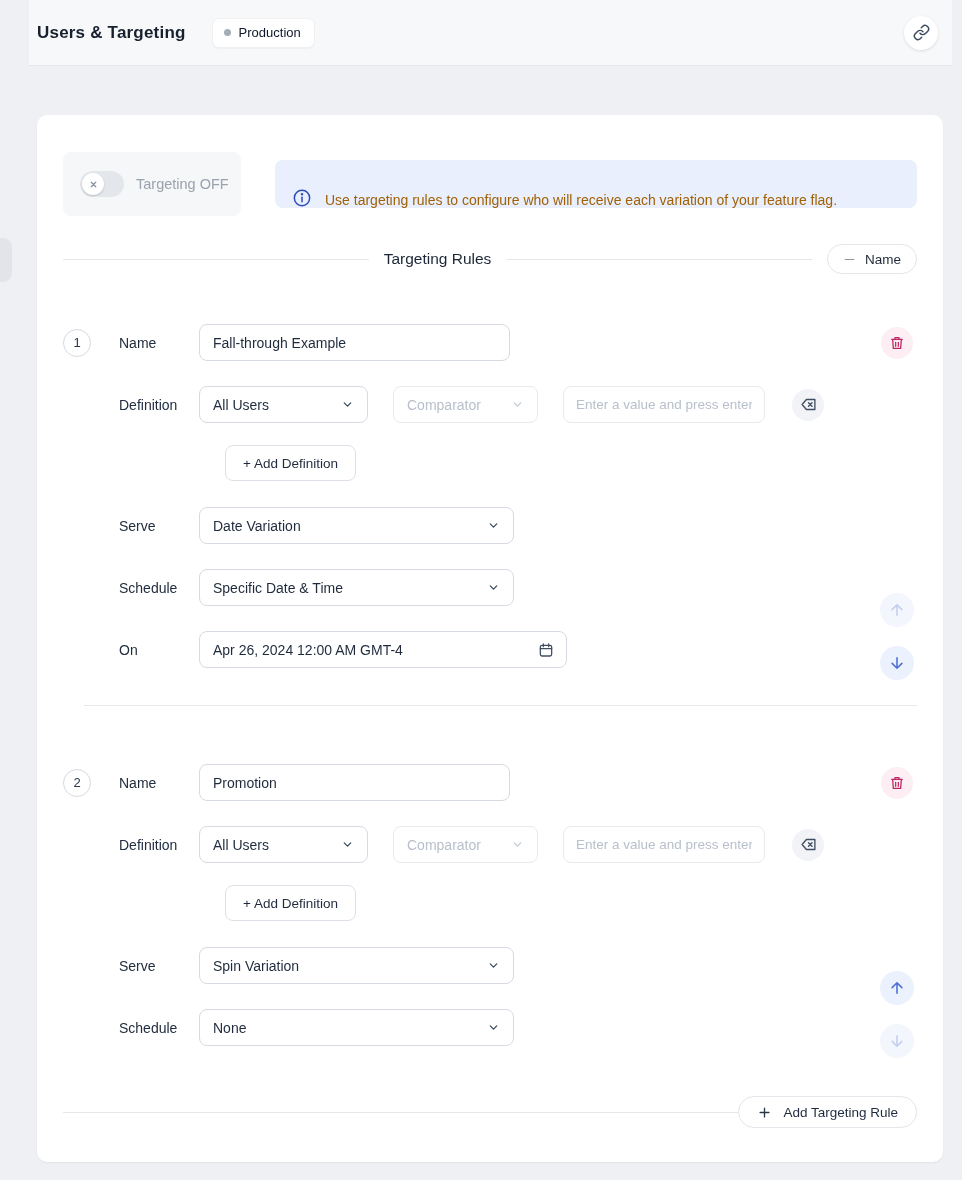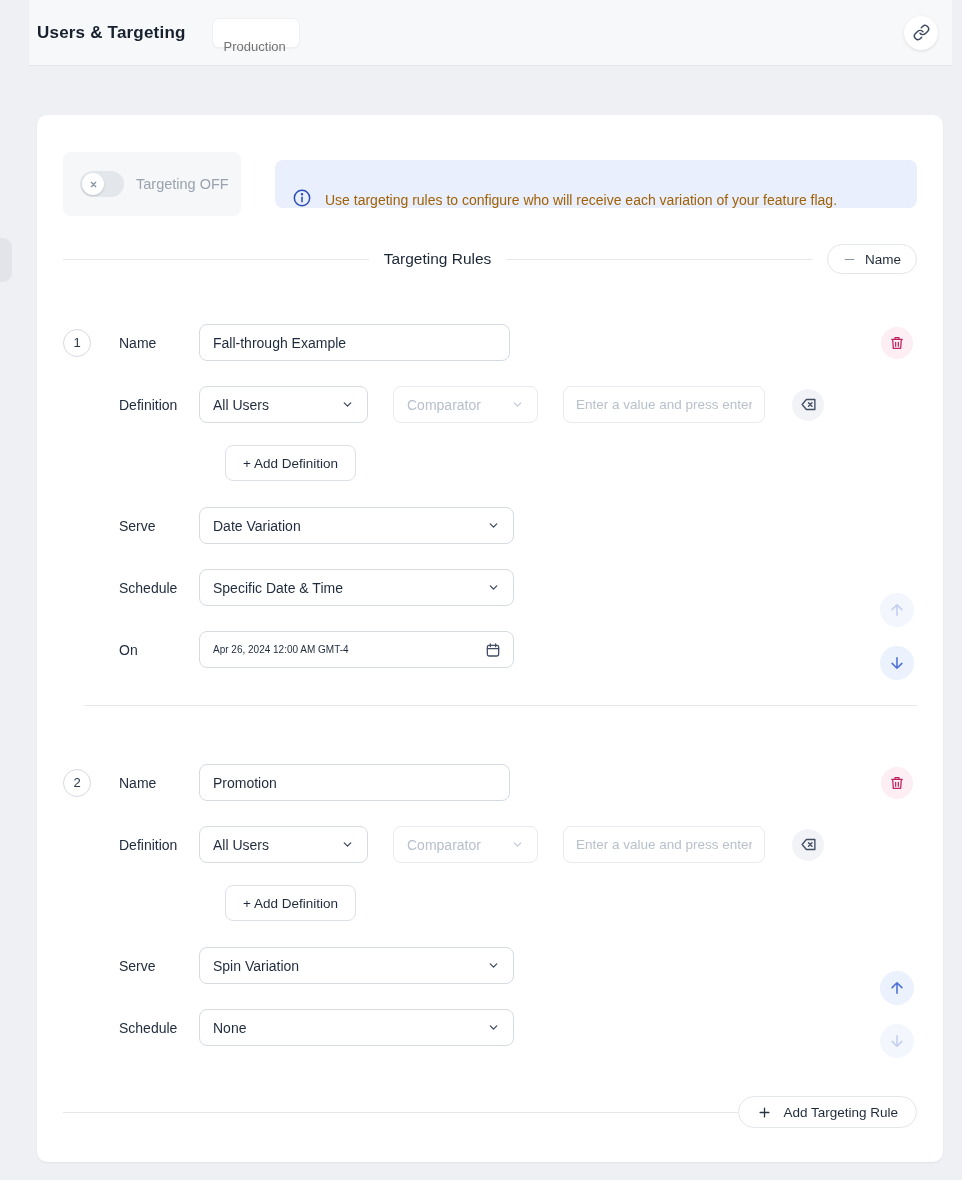--- a/index.html
+++ b/index.html
@@ -21,25 +21,24 @@
     display:flex; align-items:center;
     padding:0 14px 0 8px;
   }
   .page-title { font-size:17px; font-weight:700; color:#16202e; letter-spacing:.2px; }
   .env-badge {
     margin-left:26px;
     background:#ffffff;
     border:1px solid #eef0f2;
     border-radius:7px;
     height:30px;
-    display:flex; align-items:center; gap:20px;
+    display:flex; align-items:center; gap:8px;
     padding:0 13px 0 11px;
-    font-size:13px; color:#737373;
+    font-size:13px; color:#0f172a;
     box-shadow:0 1px 1px rgba(16,24,40,.03);
-    flex-direction:column;
   }
   .env-dot { width:7px; height:7px; border-radius:50%; background:#a6adb8; }
   .link-btn {
     margin-left:auto;
     width:34px; height:34px; border-radius:50%;
     background:#ffffff; border:none;
     display:flex; align-items:center; justify-content:center;
     box-shadow:0 1px 3px rgba(16,24,40,.12);
     cursor:pointer; color:#3e4a5e;
   }
@@ -154,24 +153,24 @@
   }
 
   .add-def-row { margin-top:-3px; margin-bottom:26px;padding-left:26px; }
   .add-def-btn {
     height:36px; padding:0 17px;
     background:#fff; border:1px solid #dde1e7; border-radius:8px;
     font-size:13.5px; color:#1f2b3d; cursor:pointer; font-family:inherit;
   }
 
   .date-box {
-    width:315px; height:37px; background:#fff;
+    width:368px; height:37px; background:#fff;
     border:1px solid #d6dbe2; border-radius:8px;
     display:flex; align-items:center; justify-content:space-between;
-    padding:0 12px 0 13px; font-size:10px; color:#1f2b3d; cursor:pointer;
+    padding:0 12px 0 13px; font-size:14px; color:#1f2b3d; cursor:pointer;
   }
   .date-box .cal { color:#414e62; }
 
   
   .trash-btn {
     position:absolute; top:3px; right:4px;
     width:32px; height:32px; border-radius:50%;
     background:#fceef3; border:none; cursor:pointer;
     display:flex; align-items:center; justify-content:center; color:#bf2563;
   }

